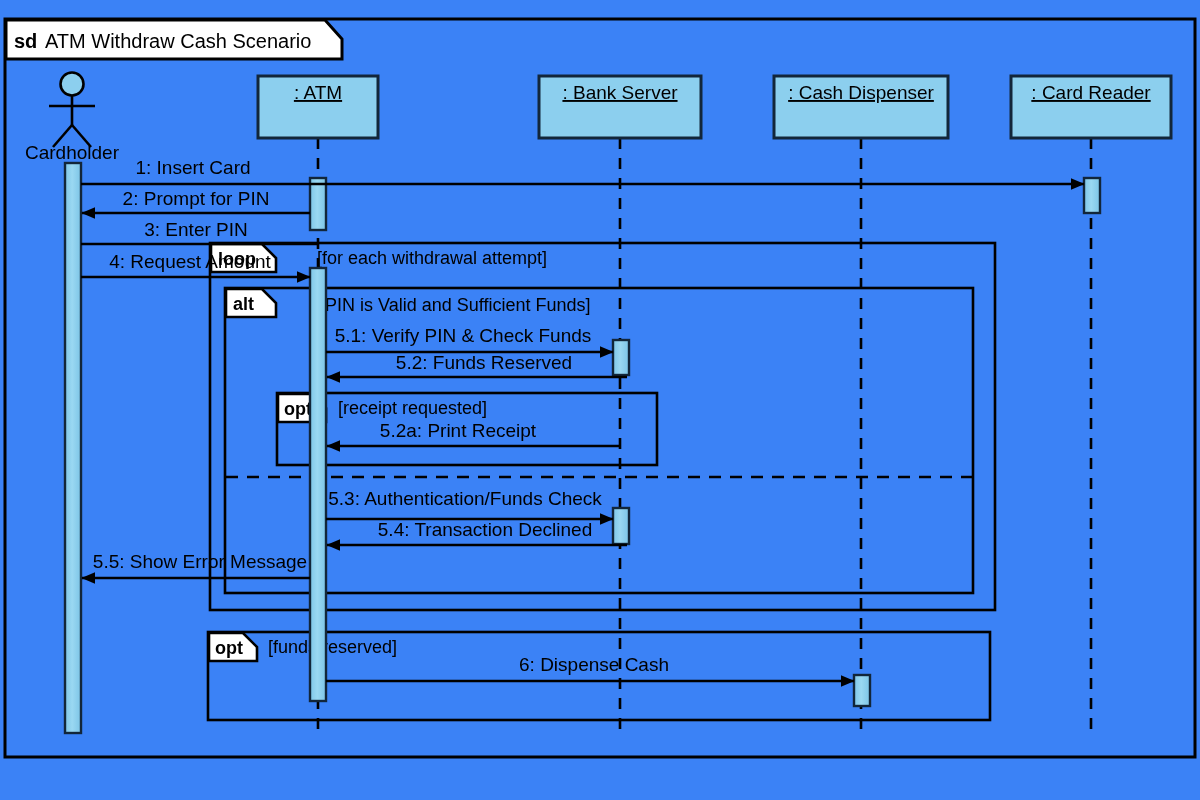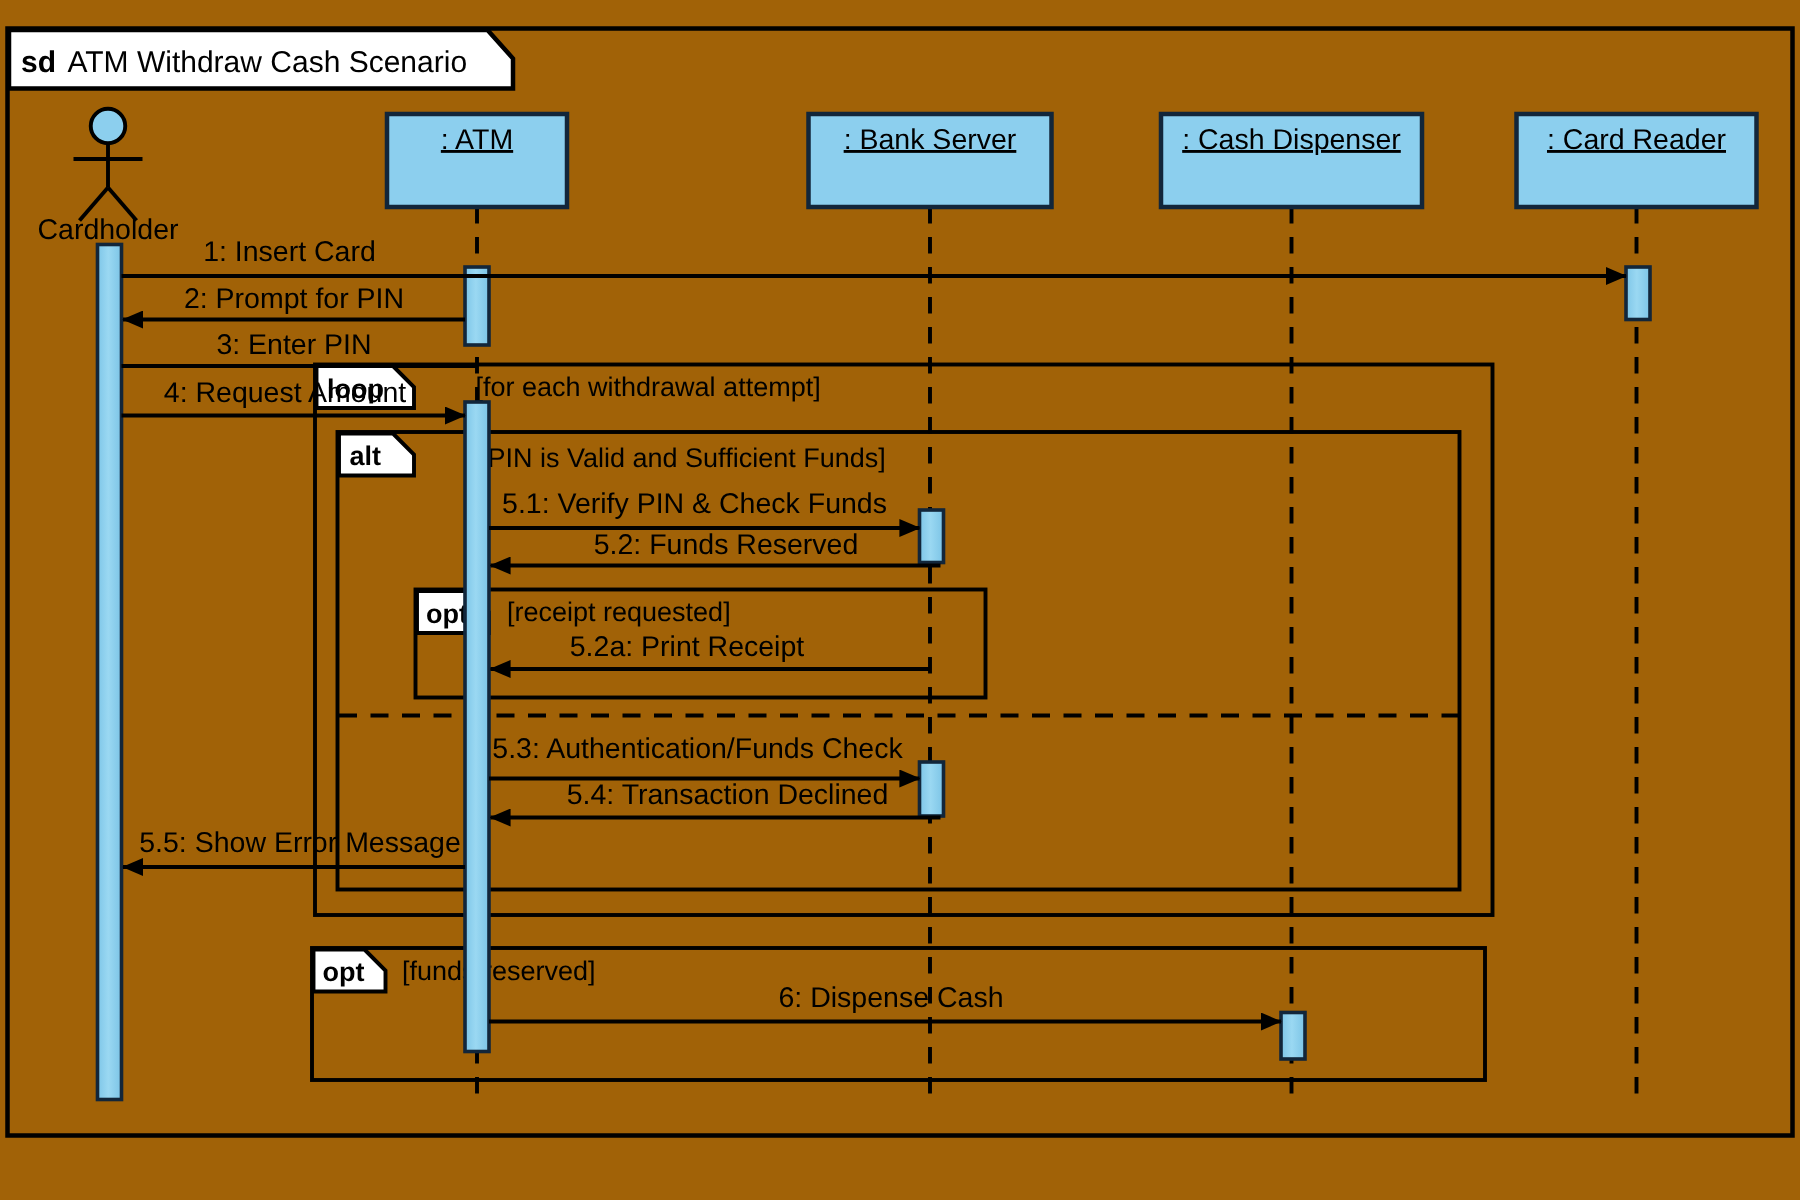--- a/index.html
+++ b/index.html
@@ -1,19 +1,19 @@
 <!DOCTYPE html>
 <html><head>
 <meta charset="utf-8">
 <style>
   html,body{margin:0;padding:0;background:#fff;}
   body{width:1200px;height:800px;position:relative;
        font-family:"Liberation Sans","DejaVu Sans",sans-serif;
        -webkit-font-smoothing:antialiased;}
-  #stage{position:absolute;left:0;top:0;width:1200px;height:800px;overflow:hidden;background:#a16207;}
+  #stage{position:absolute;left:0;top:0;width:1200px;height:800px;overflow:hidden;background:#3b82f6;}
   svg{position:absolute;left:0;top:0;}
   .txt{font-family:"Liberation Sans","DejaVu Sans",sans-serif;fill:#000;}
 </style>
 </head>
 <body>
 
 <div id="stage">
   <svg width="1200" height="800" viewBox="0 0 1200 800">
     <defs>
       <marker id="ah" markerWidth="14" markerHeight="12" refX="13.4" refY="6" orient="auto" markerUnits="userSpaceOnUse">

